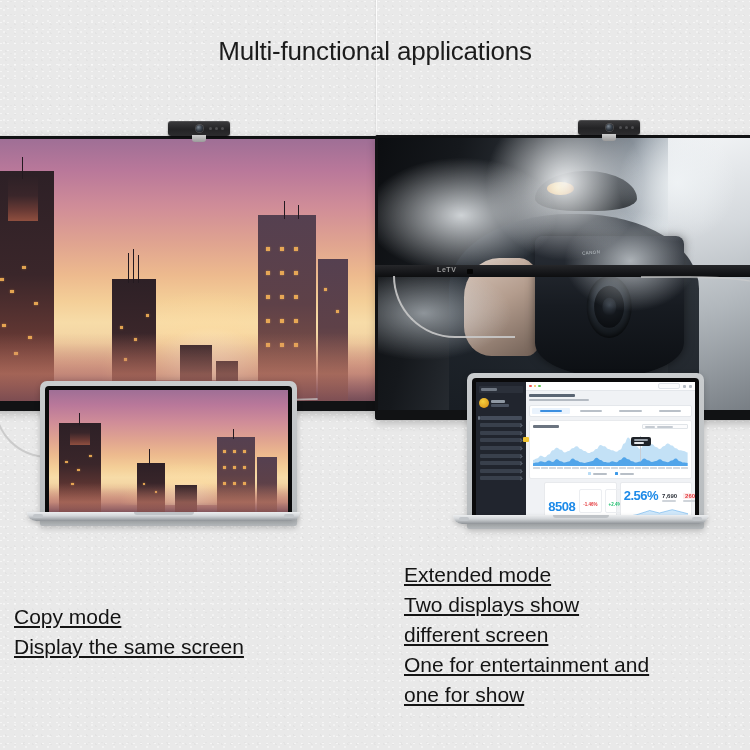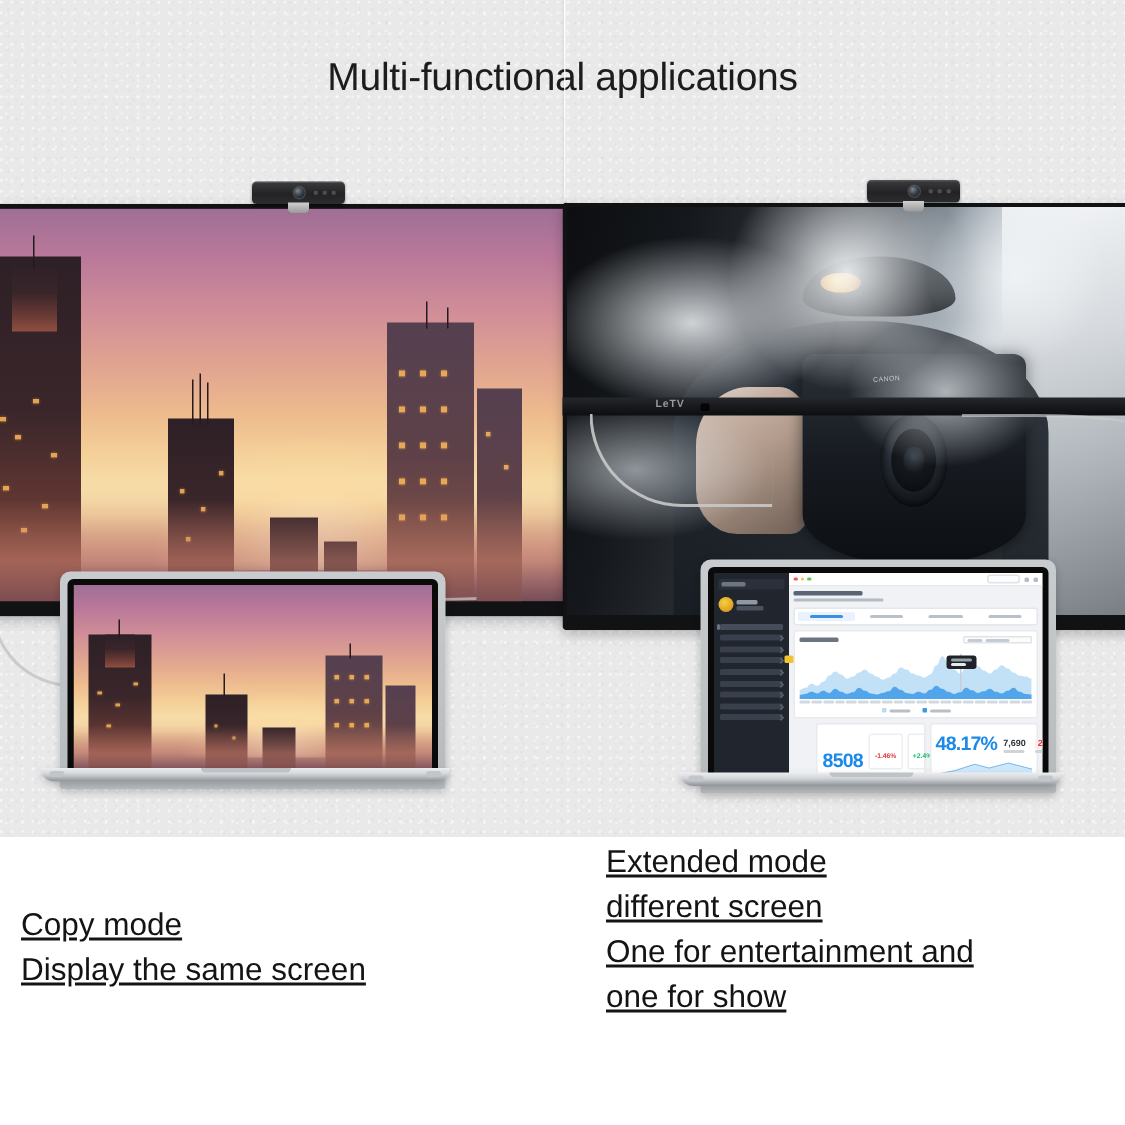--- a/index.html
+++ b/index.html
@@ -3,21 +3,21 @@
 <meta charset="utf-8">
 <style>
   html, body {
     margin: 0; padding: 0;
     width: 750px; height: 750px;
     overflow: hidden;
     font-family: "Liberation Sans", sans-serif;
   }
   #page {
     position: relative;
-    width: 750px; height: 558px;
+    width: 750px; height: 750px;
     background: #e9e9e9;
     background-image:
       radial-gradient(circle at 12% 22%, rgba(255,255,255,.55) 0 1px, transparent 1px),
       radial-gradient(circle at 63% 71%, rgba(0,0,0,.028) 0 1px, transparent 1px),
       radial-gradient(circle at 37% 88%, rgba(255,255,255,.4) 0 1px, transparent 1px),
       radial-gradient(circle at 85% 12%, rgba(0,0,0,.022) 0 1px, transparent 1px);
     background-size: 7px 7px, 9px 9px, 11px 11px, 13px 13px;
   }
 
   
@@ -656,21 +656,21 @@
                             <span class="ml"></span>
                           </span>
                         </span>
                       </div>
                       <span class="sub"></span>
                     </div>
 
                     <div class="stat">
                       <span class="lbl"></span>
                       <div class="row">
-                        <span class="big">48.17%</span>
+                        <span class="big">2.56%</span>
                         <span class="pair">
                           <span>
                             <span class="pv" style="display:block;">7,690</span>
                             <span class="pl" style="display:block;"></span>
                           </span>
                           <span>
                             <span class="pv red" style="display:block;">260</span>
                             <span class="pl" style="display:block;"></span>
                           </span>
                         </span>
@@ -692,19 +692,20 @@
       </div>
       <div class="base" style="left:-14px; top:142px; width:255px;">
         <span class="notch"></span>
         <span class="foot" style="left:6px;"></span>
         <span class="foot" style="right:6px;"></span>
       </div>
     </div>
 
     <div class="caption cap-right" style="left:29px; top:560px;">
       <span class="ln">Extended mode</span>
+      <span class="ln">Two displays show</span>
       <span class="ln">different screen</span>
       <span class="ln">One for entertainment and</span>
       <span class="ln">one for show</span>
     </div>
   </div>
 
 </div>
 
 </body></html>

